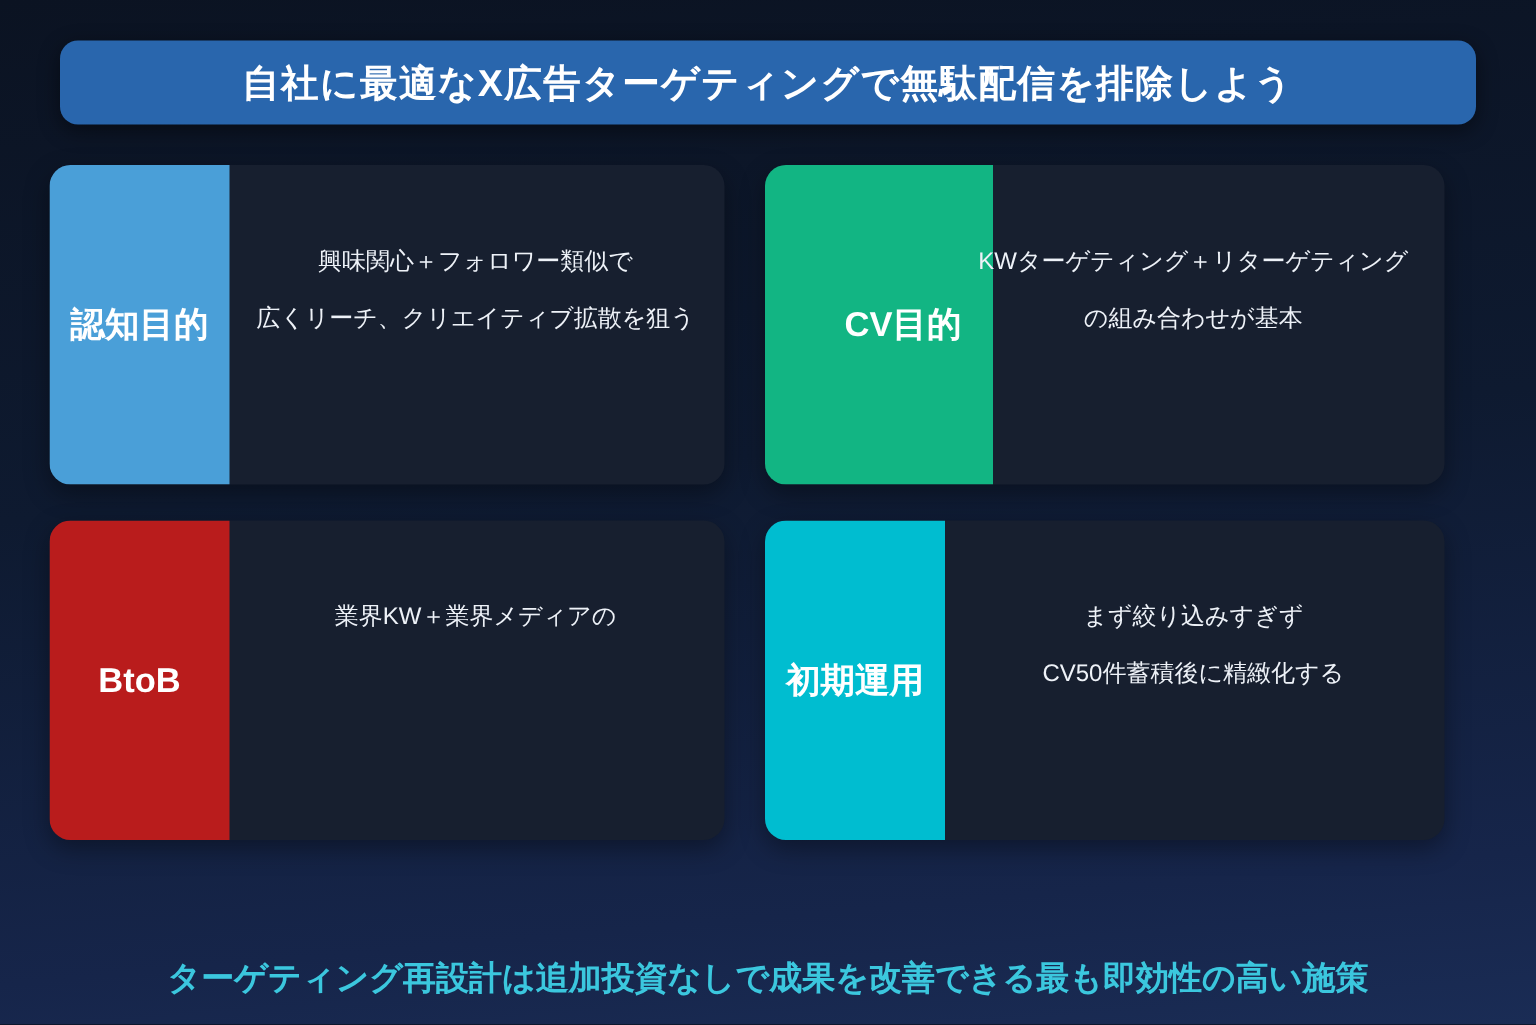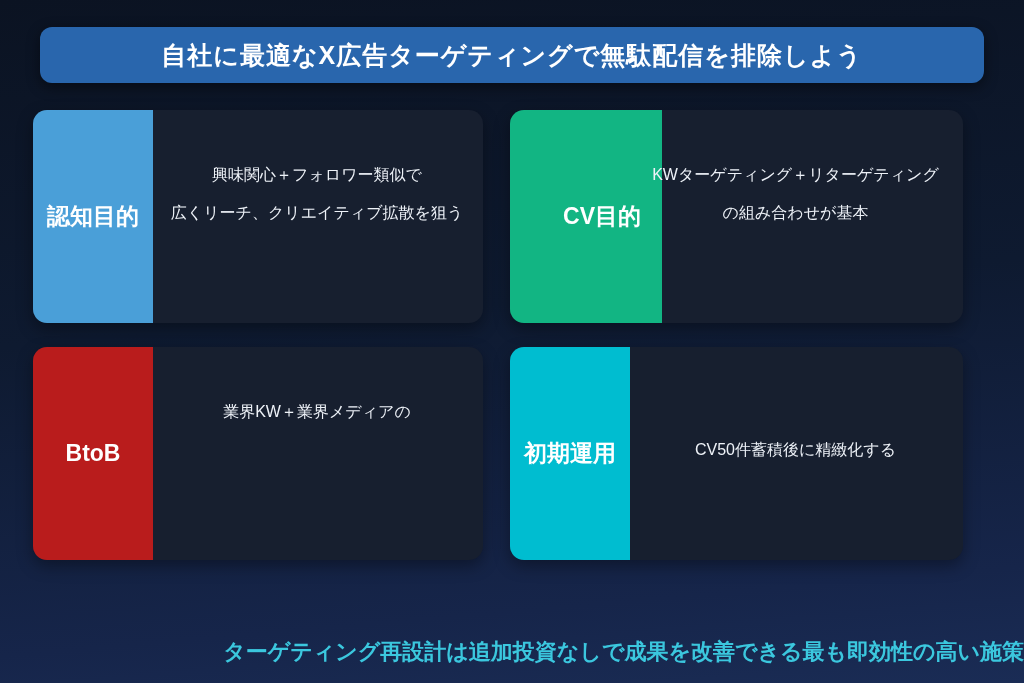--- a/index.html
+++ b/index.html
@@ -123,19 +123,20 @@
   <div class="card card-3">
     <div class="card-label" style="background-color: #b91c1c;">BtoB</div>
     <div class="card-body">
       <div class="card-line line-0">業界KW＋業界メディアの</div>
     </div>
   </div>
 
   <div class="card card-4">
     <div class="card-label" style="background-color: rgb(0, 189, 208);">初期運用</div>
     <div class="card-body">
+      <div class="card-line line-0">まず絞り込みすぎず</div>
       <div class="card-line line-1">CV50件蓄積後に精緻化する</div>
     </div>
   </div>
 
-  <div class="footer-note" style="color: rgb(59, 199, 222); text-align: right;">ターゲティング再設計は追加投資なしで成果を改善できる最も即効性の高い施策</div>
+  <div class="footer-note" style="color: rgb(59, 199, 222);">ターゲティング再設計は追加投資なしで成果を改善できる最も即効性の高い施策</div>
 
 </div>
 
 </body></html>

